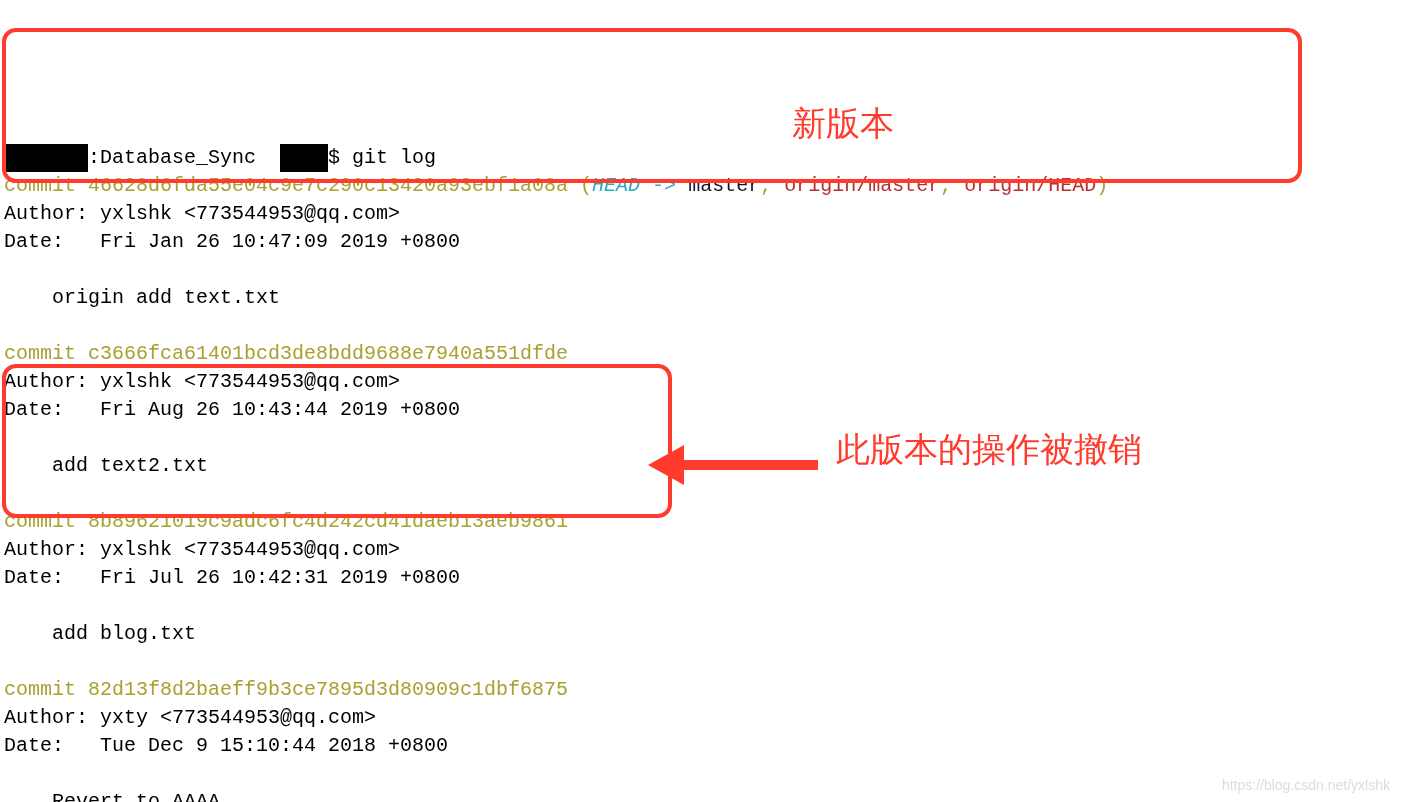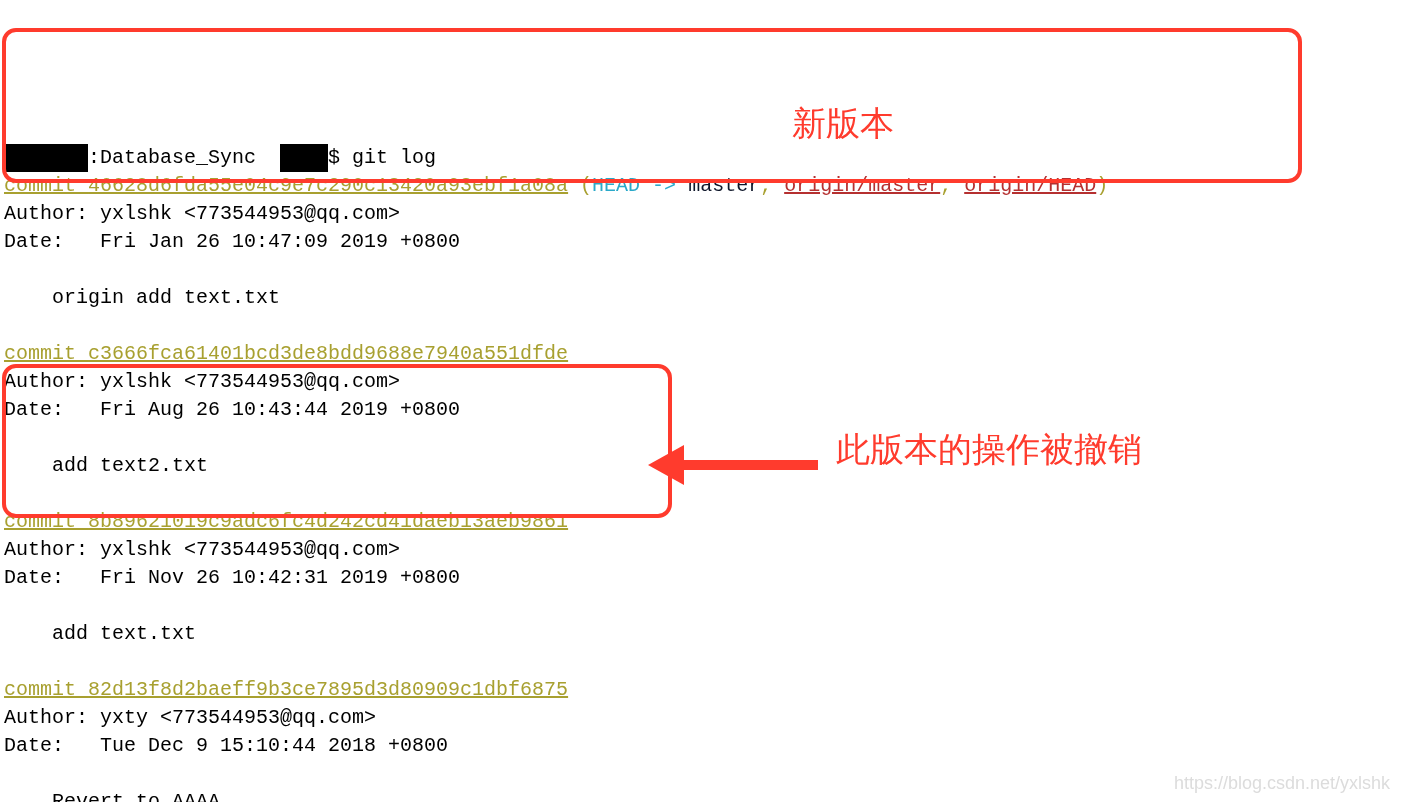--- a/index.html
+++ b/index.html
@@ -10,25 +10,25 @@
       background: #ffffff;
       color: #000000;
       padding: 4px;
       width: 1402px;
       height: 802px;
       position: relative;
       white-space: pre;
     }
     .prompt-line { color: #000; }
     .redact { background: #000; color: #000; display: inline-block; }
-    .commit-hash { color: #a8a030; text-decoration: underline; }
+    .commit-hash { color: #a8a030; }
     .paren { color: #a8a030; }
-    .head-arrow { color: #2aa9c9; }
+    .head-arrow { color: #2aa9c9; font-style: italic; }
     .branch-local { color: #0f172a; }
-    .branch-remote { color: #b53030; text-decoration: underline; }
+    .branch-remote { color: #b53030; }
     .comma { color: #a8a030; }
     .boxed {
       border: 4px solid #ff3b2d;
       border-radius: 14px;
       position: absolute;
       pointer-events: none;
     }
     #box1 { left: 2px; top: 28px; width: 1300px; height: 155px; }
     #box2 { left: 2px; top: 364px; width: 670px; height: 154px; }
     .ann {
@@ -62,21 +62,21 @@
       border-top: 20px solid transparent;
       border-bottom: 20px solid transparent;
       border-right: 36px solid #ff3b2d;
     }
     .watermark {
       position: absolute;
       right: 12px;
       bottom: 6px;
       color: #dcdcdc;
       font-family: Arial, sans-serif;
-      font-size: 18px;
+      font-size: 14px;
     }
   </style>
 </head>
 <body>
 
 
 
 <div>
 <span class="prompt-line"><span class="redact">███████</span><span>:Database_Sync  </span><span class="redact">████</span><span>$ </span><span>git log</span></span>
 <span><span class="commit-hash">commit </span><span class="commit-hash">46628d6fda55e04c9e7c290c13420a93ebf1a08a</span><span class="paren"> (</span><span class="head-arrow">HEAD -&gt; </span><span class="branch-local">master</span><span class="comma">, </span><span class="branch-remote">origin/master</span><span class="comma">, </span><span class="branch-remote">origin/HEAD</span><span class="paren">)</span></span>
@@ -86,23 +86,23 @@
 <span>    origin add text.txt</span>
 
 <span><span class="commit-hash">commit </span><span class="commit-hash">c3666fca61401bcd3de8bdd9688e7940a551dfde</span></span>
 <span>Author: yxlshk &lt;773544953@qq.com&gt;</span>
 <span>Date:   Fri Aug 26 10:43:44 2019 +0800</span>
 
 <span>    add text2.txt</span>
 
 <span><span class="commit-hash">commit </span><span class="commit-hash">8b89621019c9adc6fc4d242cd41daeb13aeb9861</span></span>
 <span>Author: yxlshk &lt;773544953@qq.com&gt;</span>
-<span>Date:   Fri Nov 26 10:42:31 2019 +0800</span>
+<span>Date:   Fri Jul 26 10:42:31 2019 +0800</span>
 
-<span>    add text.txt</span>
+<span>    add blog.txt</span>
 
 <span><span class="commit-hash">commit </span><span class="commit-hash">82d13f8d2baeff9b3ce7895d3d80909c1dbf6875</span></span>
 <span>Author: yxty &lt;773544953@qq.com&gt;</span>
 <span>Date:   Tue Dec 9 15:10:44 2018 +0800</span>
 
 <span>    Revert to AAAA</span>
 
 
 
 

